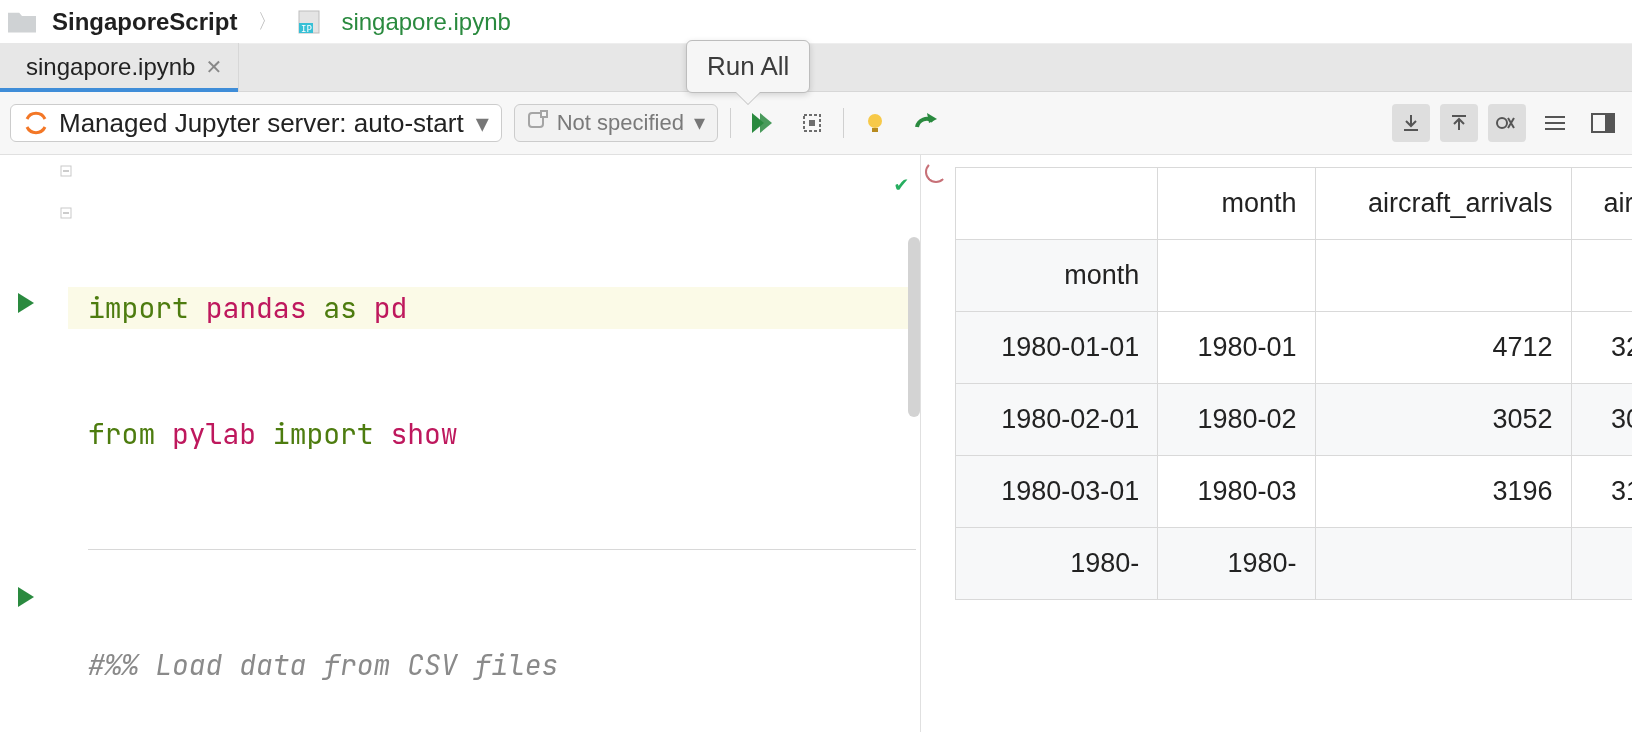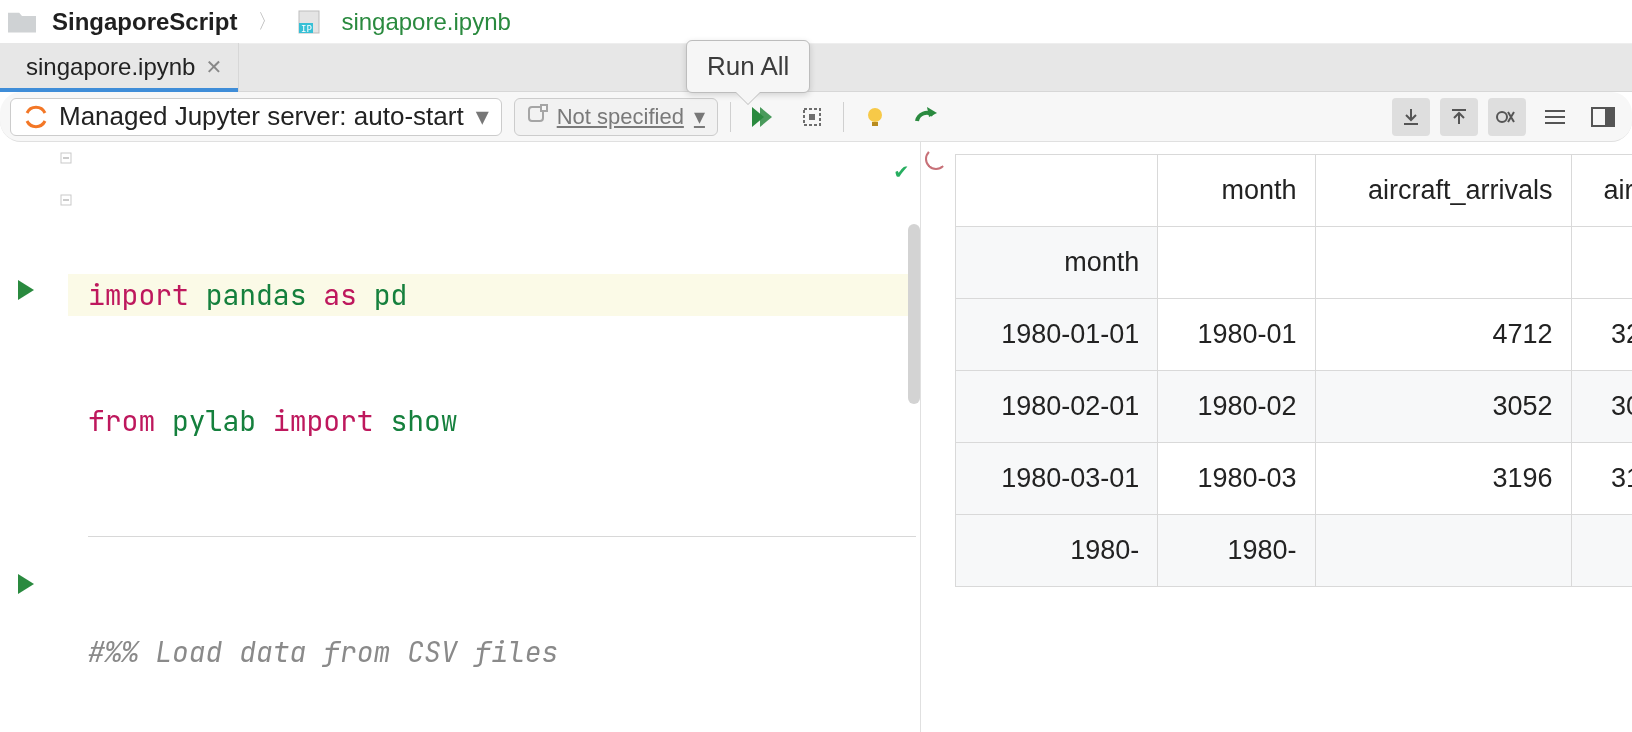--- a/index.html
+++ b/index.html
@@ -59,27 +59,26 @@
     content: "";
     position: absolute; left:0; right:0; bottom:-1px; height:4px; background:#3f8dd8;
   }
   .tab-label { font-size: 24px; color: #222; }
   .tab-close { color: #888; font-size: 20px; cursor: pointer; }
 
   
   .toolbar {
     display: flex;
     align-items: center;
-    height: 50px;
+    height: 63px;
     padding: 0 10px;
     background: #f7f7f7;
     border-bottom: 1px solid #e0e0e0;
     gap: 12px;
     position: relative;
-    border-radius: 21px;
   }
   .jupyter-server {
     display: flex; align-items: center; gap: 10px;
     height: 38px;
     padding: 0 12px;
     border: 1px solid #ccc;
     border-radius: 6px;
     background: #fff;
     font-size: 26px;
     cursor: pointer;
@@ -90,21 +89,20 @@
   .interp-select {
     display: flex; align-items: center; gap: 8px;
     height: 38px;
     padding: 0 12px;
     border: 1px solid #ccc;
     border-radius: 6px;
     background: #f2f2f2;
     color: #7a7a7a;
     font-size: 22px;
     cursor: pointer;
-    text-decoration: underline;
   }
   .tb-btn {
     width: 38px; height: 38px;
     display: flex; align-items: center; justify-content: center;
     border-radius: 4px; cursor: pointer;
   }
   .tb-sep { width: 1px; height: 30px; background: #d0d0d0; }
   .tb-right {
     position: absolute; right: 10px; top: 50%; transform: translateY(-50%);
     display: flex; align-items: center; gap: 10px;
@@ -173,22 +171,22 @@
     padding: 6px 4px 6px 20px;
     font-family: "JetBrains Mono", Menlo, Consolas, monospace;
     font-size: 28px;
     line-height: 42px;
     white-space: pre;
     overflow: hidden;
     position: relative;
   }
   .code .line { height: 42px; }
   .code .hl-row { background: #fbfae7; margin-left:-20px; padding-left:20px; margin-right:-20px; }
-  .k  { color: #be185d; margin-top: 10px; }
-  .n  { color: #15803d; }
+  .k  { color: #4d7c0f; margin-top: 10px; }
+  .n  { color: #be185d; }
   .cmt{ color: #8a8a8a; font-style: italic; }
   .divider { height:1px; background:#d8d8d8; margin: 10px 0; }
   .scroll-thumb {
     position: absolute; right: 0; top: 82px; width: 12px; height: 180px;
     background: #d3d3d3; border-radius: 6px;
   }
 
   
   .output {
     flex: 1;

